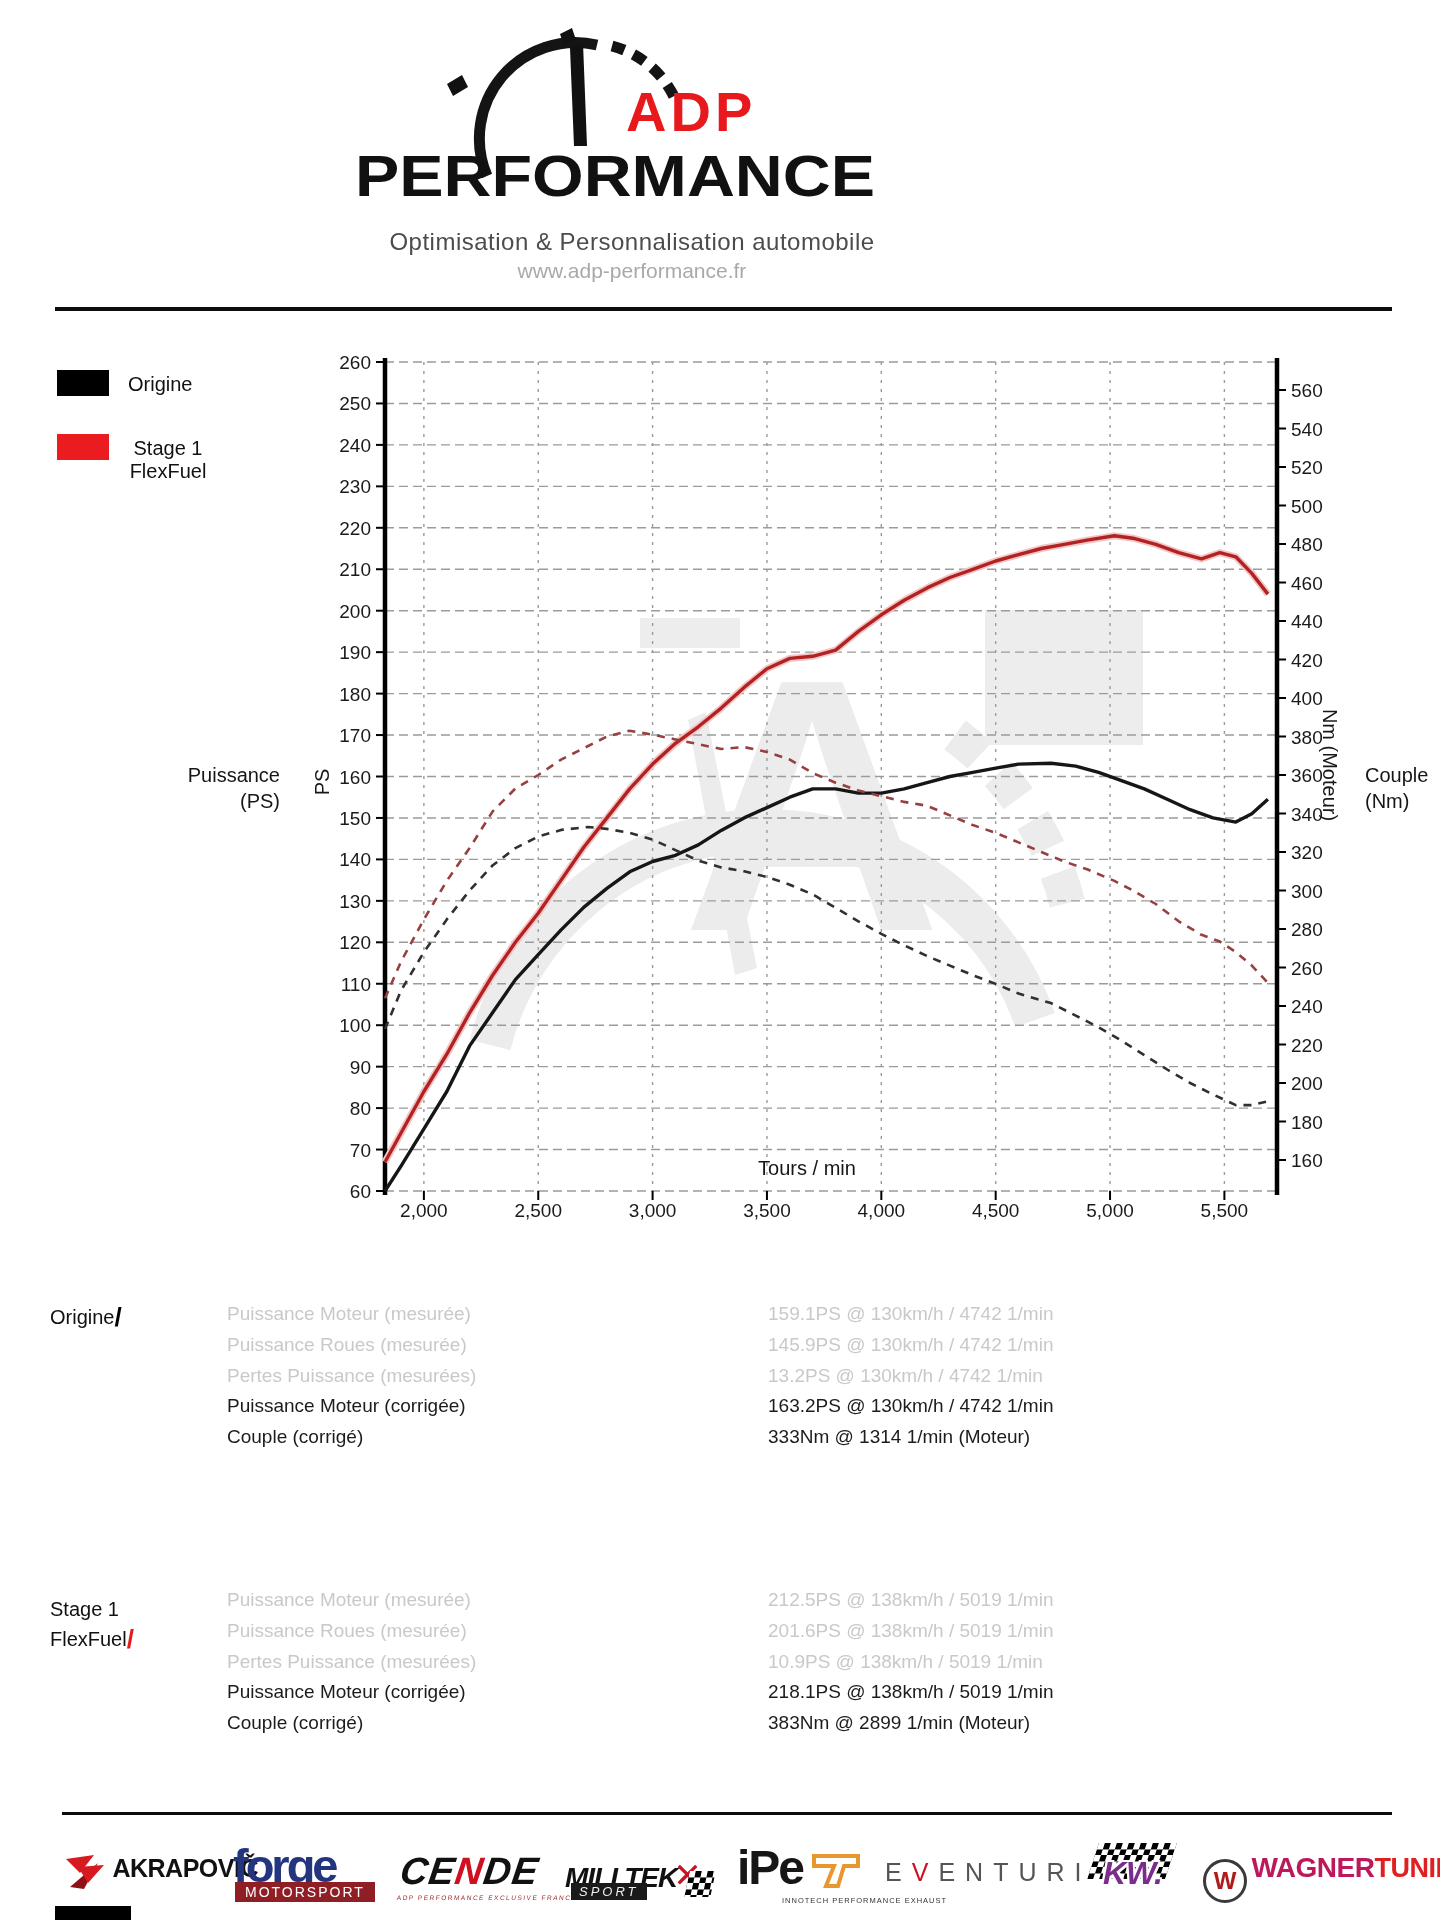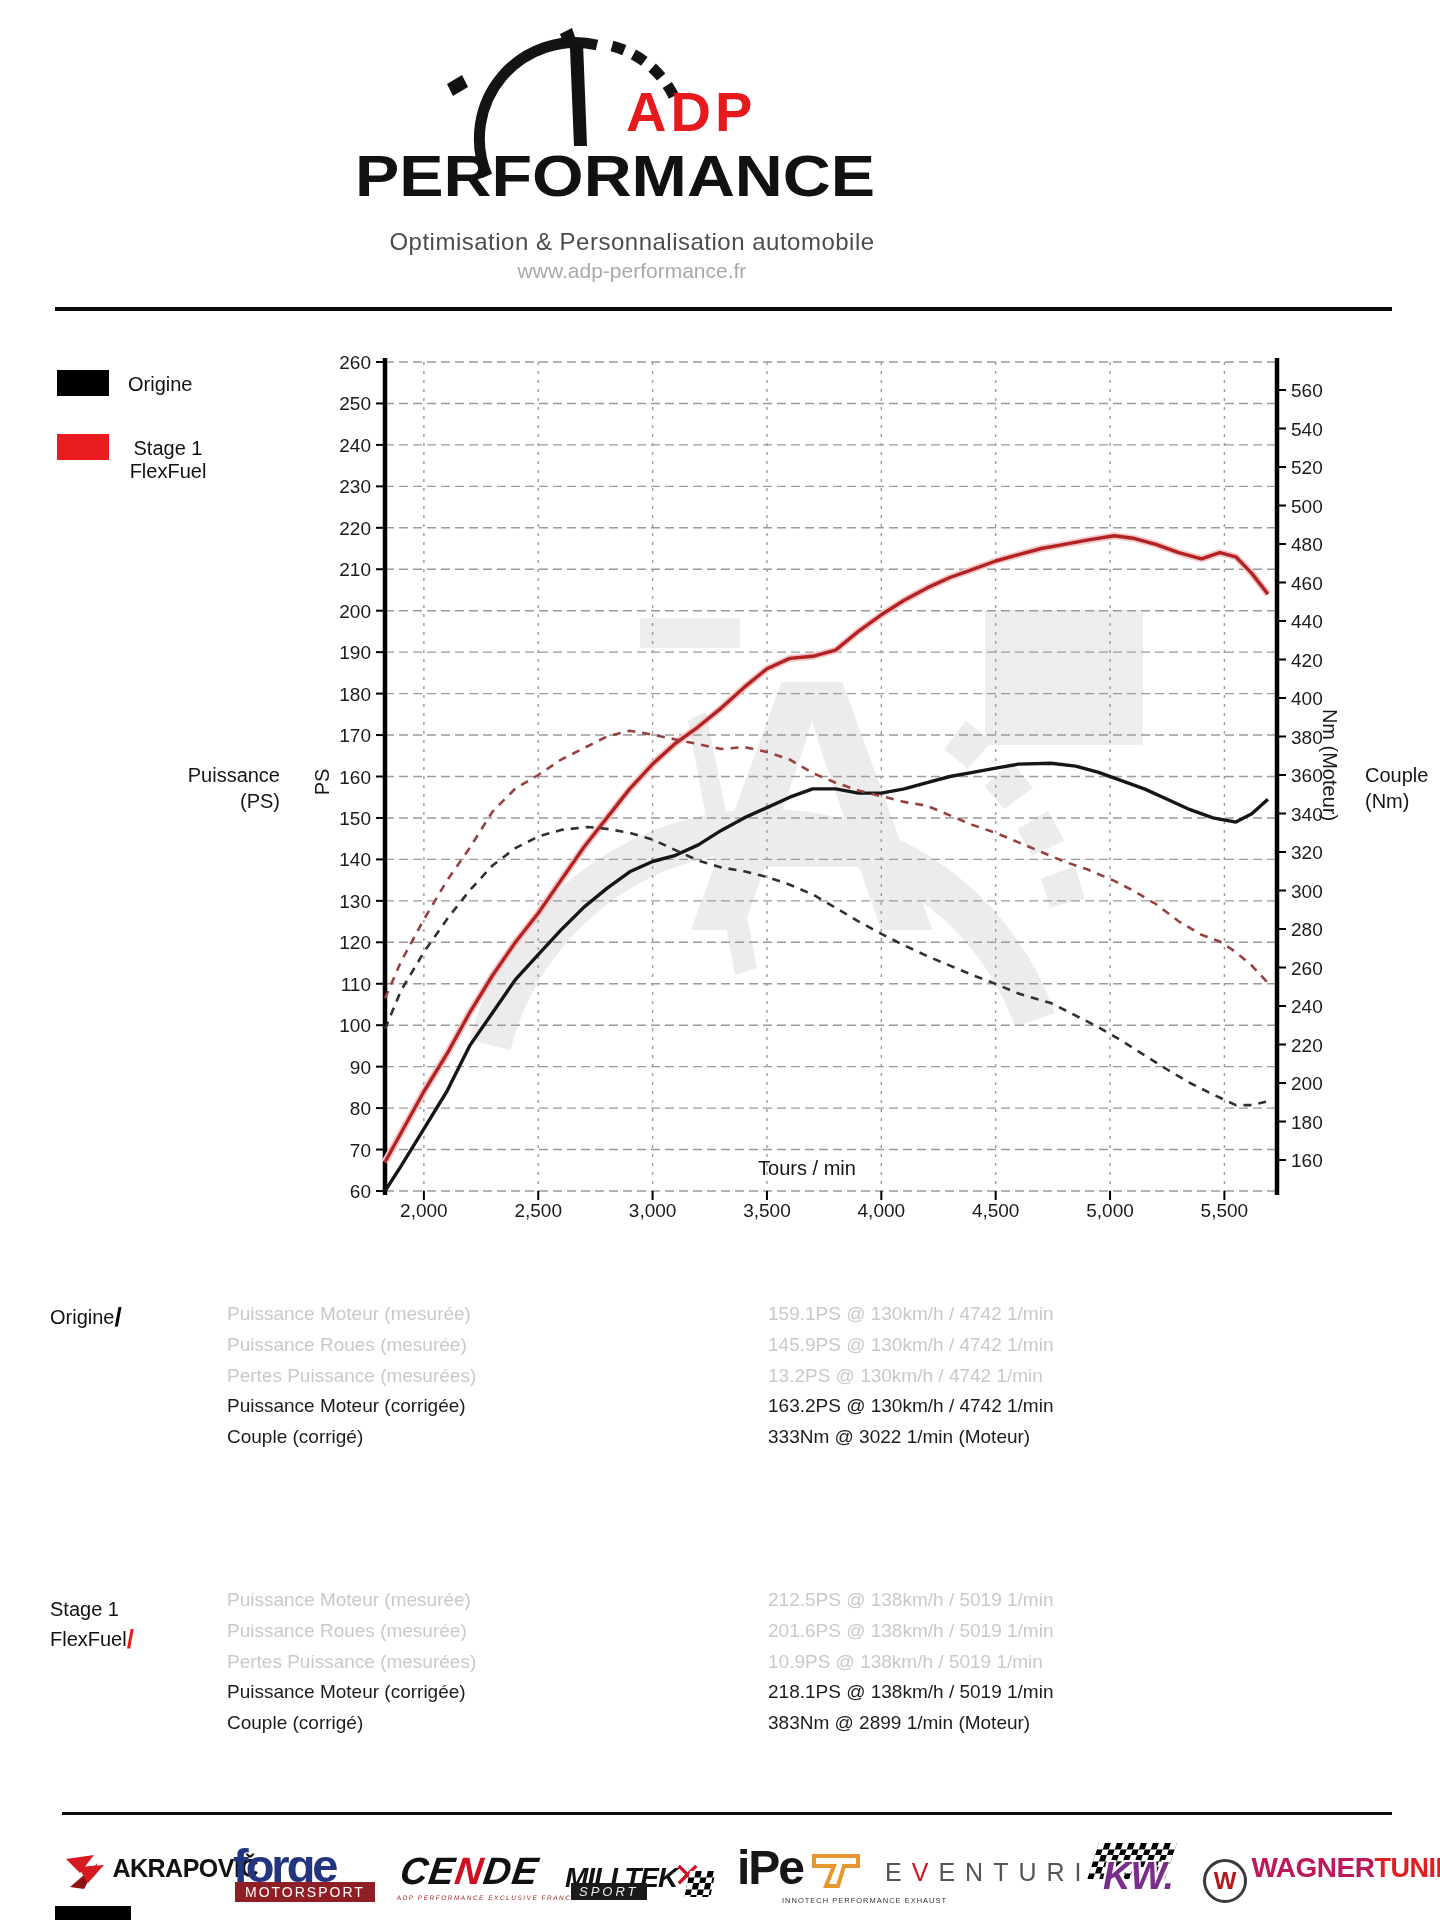--- a/index.html
+++ b/index.html
@@ -40,21 +40,21 @@
   #milltek-name{font-size:28px;font-weight:900;font-style:italic;color:#111;letter-spacing:-1px;}
   #milltek-x{color:#cf1020;font-weight:900;font-size:34px;font-style:italic;margin-left:-4px;}
   #milltek-sub{position:absolute;left:6px;top:28px;background:#1a1a1a;color:#eee;font-size:13px;
                letter-spacing:3px;padding:1px 8px;font-style:italic;}
   .checker{position:absolute;background:conic-gradient(#000 25%,#fff 0 50%,#000 0 75%,#fff 0) 0 0/12px 12px;}
   #lg-ipe{left:737px;top:1840px;}
   #ipe-name{font-size:48px;font-weight:900;color:#161616;letter-spacing:-2px;}
   #ipe-sub{position:absolute;left:2px;top:56px;font-size:7.5px;color:#333;letter-spacing:1px;margin-left:43px;}
   #lg-eventuri{left:885px;top:1858px;font-size:25px;letter-spacing:10px;color:#555;font-weight:500;}
   #lg-kw{left:1093px;top:1843px;}
-  #kw-name{position:absolute;left:10px;top:12px;font-size:38px;font-weight:900;font-style:italic;color:#7b2d8b;
+  #kw-name{position:absolute;left:10px;top:12px;font-size:32px;font-weight:900;font-style:italic;color:#7b2d8b;
            text-shadow:2px 2px 0 #fff,-2px -2px 0 #fff,2px -2px 0 #fff,-2px 2px 0 #fff;}
   #lg-wagner{left:1203px;top:1852px;}
   #wagner-circle{display:inline-block;width:38px;height:38px;border:3px solid #3a3a3a;border-radius:50%;
                  text-align:center;line-height:38px;font-weight:900;font-size:24px;color:#b11a1a;vertical-align:-12px;}
   #wagner-name{font-size:28px;font-weight:700;color:#be185d;letter-spacing:-.5px;}
   #wagner-name2{font-size:27px;font-weight:800;color:#e02020;letter-spacing:-.5px;}
   .accent{color:#cf1020;}
 </style>
 </head>
 <body>
@@ -266,21 +266,21 @@
       <div class="rrow">
         <span class="lbl muted">Pertes Puissance (mesurées)</span>
         <span class="val muted">13.2PS @ 130km/h / 4742 1/min</span>
       </div>
       <div class="rrow">
         <span class="lbl strong">Puissance Moteur (corrigée)</span>
         <span class="val strong">163.2PS @ 130km/h / 4742 1/min</span>
       </div>
       <div class="rrow">
         <span class="lbl strong">Couple (corrigé)</span>
-        <span class="val strong">333Nm @ 3022 1/min (Moteur)</span>
+        <span class="val strong">333Nm @ 1314 1/min (Moteur)</span>
       </div>
     </div>
 
   <div class="result-title" style="left:50px;top:1594px;">
     <div>Stage 1</div>
     <div><span>FlexFuel</span><span class="slash" id="slash1" style="color: rgb(232, 25, 28);">/</span></div>
   </div>
   <div class="rows" id="stage-rows" style="top:1585px;">
       <div class="rrow">
         <span class="lbl muted">Puissance Moteur (mesurée)</span>

